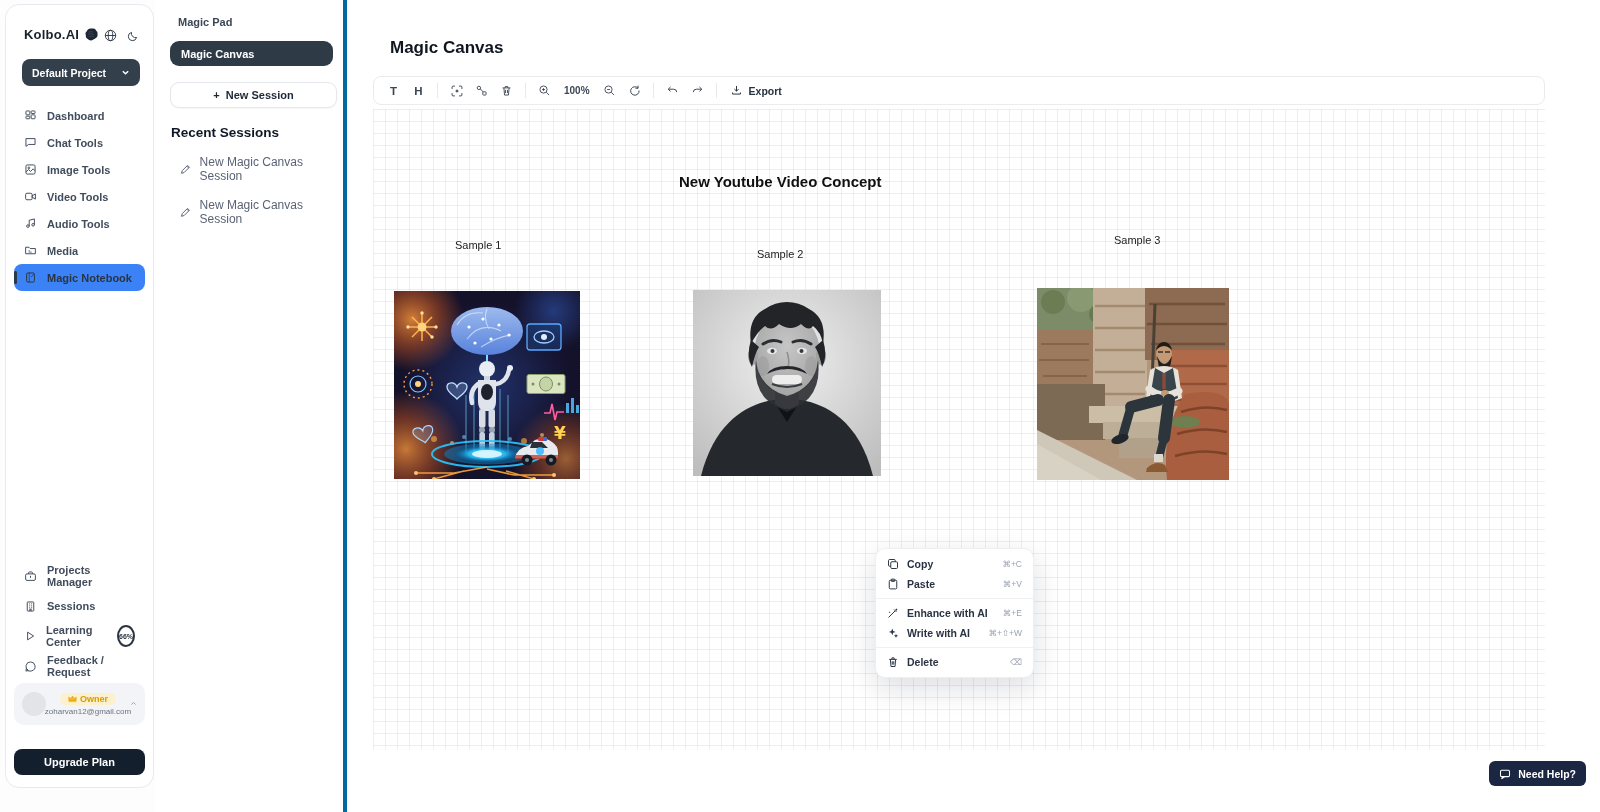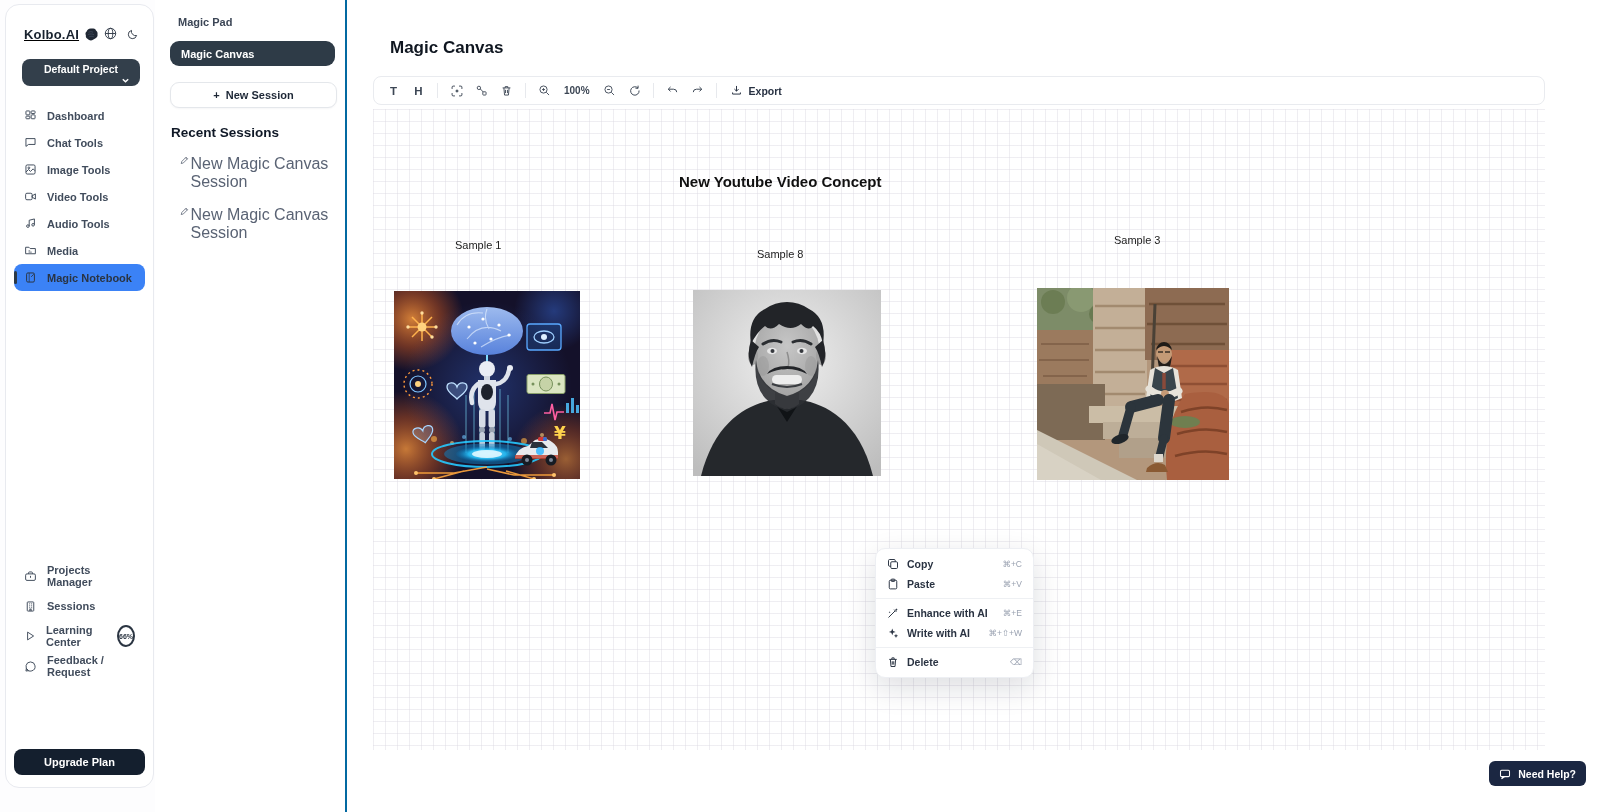--- a/index.html
+++ b/index.html
@@ -2,26 +2,26 @@
 <html><head>
 <meta charset="utf-8">
 <style>
   * { margin:0; padding:0; box-sizing:border-box; }
   html,body { width:1600px; height:812px; font-family:"Liberation Sans", sans-serif; background:#fdfdfe; overflow:hidden; }
   .page { position:relative; width:1600px; height:812px; }
 
   
   .sidebar { position:absolute; left:5px; top:4px; width:149px; height:784px; background:#fff;
     border:1px solid #e8eaef; border-radius:14px; }
-  .logo-row { display:flex; align-items:flex-start; margin:22px 14px 0 18px; gap:5px;text-decoration:underline; }
+  .logo-row { display:flex; align-items:flex-end; margin:22px 14px 0 18px; gap:5px; }
   .logo-text { font-size:13px; font-weight:800; color:#18222e; letter-spacing:.2px; }
   .logo-icons { margin-left:auto; display:flex; align-items:center; gap:10px; }
   .icon-btn { display:inline-flex; align-items:center; justify-content:center; cursor:pointer; background:none; border:none; }
   .project-btn { margin:17px 14px 0 16px; width:118px; height:27px; background:#333f4b; border:none; border-radius:8px;
-    color:#fff; font-size:10.5px; font-weight:700; display:flex; align-items:center; padding:4px 10px; font-family:inherit;flex-direction:column; }
+    color:#fff; font-size:10.5px; font-weight:700; display:flex; align-items:center; padding:4px 10px; font-family:inherit; }
   .project-btn .chev { margin-left:auto; }
   .nav { margin:16px 8px 0 8px; display:flex; flex-direction:column; }
   .nav-item { height:27px; display:flex; align-items:center; gap:10px; padding:0 10px; border-radius:8px;
     color:#414c5c; font-size:11px; font-weight:600; cursor:pointer; position:relative; }
   .nav-item svg { flex:0 0 auto; }
   .nav-item.active { background:#3b82f6; color:#2a3442; }
   .nav-item.active .accent { position:absolute; left:0px; top:7px; width:3px; height:13px; background:#2c3947; border-radius:2px; }
   .sidebar-footer { position:absolute; left:8px; right:8px; bottom:106px; display:flex; flex-direction:column; }
   .sidebar-footer .nav-item { height:30px; }
   .badge-circle { margin-left:2px; width:22px; height:22px; border:2px solid #2b3542; border-radius:50%;
@@ -31,29 +31,29 @@
   .avatar { width:24px; height:24px; border-radius:50%; background:#e2e4e8; flex:0 0 auto; }
   .user-meta { display:flex; flex-direction:column; align-items:center; gap:2px; min-width:0; }
   .owner-pill { background:#fcf0cd; border-radius:8px; padding:1px 8px; font-size:9px; font-weight:800; color:#d99a06;
     display:flex; align-items:center; gap:3px; }
   .user-email { font-size:8px; color:#6b7280; white-space:nowrap; }
   .user-chev { margin-left:auto; color:#9aa2ae; font-size:8px; }
   .upgrade-btn { position:absolute; left:8px; right:8px; bottom:12px; height:26px; background:#141f2e; border:none;
     border-radius:8px; color:#fff; font-size:11px; font-weight:700; cursor:pointer; font-family:inherit; }
 
   
-  .panel2 { position:absolute; left:155px; top:0; width:192px; height:812px; background:#fff; border-right:2px solid #0369a1; }
+  .panel2 { position:absolute; left:155px; top:0; width:192px; height:812px; background:#fff; border-right:4px solid #0369a1; }
   .magicpad-item { margin:16px 0 0 23px; font-size:11px; font-weight:600; color:#3c4656; cursor:pointer; }
   .canvas-pill { margin:13px 10px 0 15px; height:25px; background:#2e3b47; border-radius:9px; color:#fff;
     font-size:11px; font-weight:700; display:flex; align-items:center; padding:0 11px; cursor:pointer; }
   .new-session-btn { margin:16px 10px 0 15px; width:167px; height:26px; background:#fff; border:1px solid #e4e7eb; border-radius:9px;
     display:flex; align-items:center; justify-content:center; gap:6px; font-size:11px; font-weight:700; color:#1d2736;
     cursor:pointer; font-family:inherit; box-shadow:0 1px 2px rgba(16,24,40,.04); }
   .recent-title { margin:17px 0 0 16px; font-size:13.5px; font-weight:800; color:#0f1826; }
-  .session-item { margin:15px 0 0 25px; display:flex; align-items:flex-start; gap:2px; font-size:16px; color:#5a6374; cursor:pointer; }
+  .session-item { margin:15px 0 0 25px; display:flex; align-items:center; gap:9px; font-size:12px; color:#5a6374; cursor:pointer; }
 
   
   .main { position:absolute; left:347px; top:0; right:0; bottom:0; background:#fff; }
   .main-title { position:absolute; left:43px; top:38px; font-size:17px; font-weight:800; color:#0f1620; }
   .toolbar { position:absolute; left:26px; right:55px; top:76px; height:29px; background:#fff; border:1px solid #e9ebef;
     border-radius:8px; display:flex; align-items:center; padding:0 8px; gap:2px; }
   .tool-btn { width:23px; height:21px; display:flex; align-items:center; justify-content:center; border:none; background:none;
     color:#3c4654; cursor:pointer; border-radius:5px; font-family:inherit; }
   .tool-glyph { font-size:11.5px; font-weight:700; color:#3c4654; }
   .tb-divider { width:1px; height:15px; background:#e7e9ed; margin:0 5px; }
@@ -203,20 +203,37 @@
         <span class="badge-circle">66%</span>
       </div>
       <div class="nav-item">
         <svg width="13" height="13" viewBox="0 0 20 20" fill="none" stroke="#414c5c" stroke-width="1.5">
             <path d="M10 3a7 7 0 1 1-6.3 10L3 17l4-0.7A7 7 0 0 1 10 3z"></path>
           </svg>
         <span>Feedback / Request</span>
       </div>
     </div>
 
+    <div class="user-card">
+      <span class="avatar"></span>
+      <span class="user-meta">
+        <span class="owner-pill">
+          <svg width="9" height="8" viewBox="0 0 12 10">
+              <path d="M1 8.5h10M1.2 7.5 1 2.5l3 2L6 1l2 3.5 3-2-.2 5z" fill="#f2b718" stroke="#d99a06" stroke-width=".7"></path>
+            </svg>
+          <span>Owner</span>
+        </span>
+        <span class="user-email">zoharvan12@gmail.com</span>
+      </span>
+      <span class="user-chev">
+        <svg width="7" height="7" viewBox="0 0 10 10" fill="none" stroke="#9aa2ae" stroke-width="1.4">
+            <path d="M2 6.5 5 3.5 8 6.5"></path>
+          </svg>
+      </span>
+    </div>
 
     <button class="upgrade-btn">Upgrade Plan</button>
   </aside>
 
   <aside class="panel2">
     <div class="magicpad-item">Magic Pad</div>
     <div class="canvas-pill">Magic Canvas</div>
     <button class="new-session-btn">
       <span>+</span>
       <span>New Session</span>
@@ -306,21 +323,21 @@
             <path d="M10 3v8M10 11l-3.2-3.2M10 11l3.2-3.2M4 13v2.5h12V13"></path>
           </svg>
         <span>Export</span>
       </button>
     </div>
 
     <div class="canvas">
       <div class="canvas-heading">New Youtube Video Concept</div>
 
       <div class="sample-label" style="left:82px; top:130px;">Sample 1</div>
-      <div class="sample-label" style="left:384px; top:139px;">Sample 8</div>
+      <div class="sample-label" style="left:384px; top:139px;">Sample 2</div>
       <div class="sample-label" style="left:741px; top:125px;">Sample 3</div>
 
       <div class="canvas-img" style="left:21px; top:182px;">
         <svg width="186" height="188" viewBox="0 0 186 188">
           <defs>
             <radialGradient id="g1o">
                 <stop offset="0%" stop-color="#ff9a3c" stop-opacity=".95"></stop>
                 <stop offset="55%" stop-color="#e2611f" stop-opacity=".5"></stop>
                 <stop offset="100%" stop-color="#e2611f" stop-opacity="0"></stop>
               </radialGradient>

